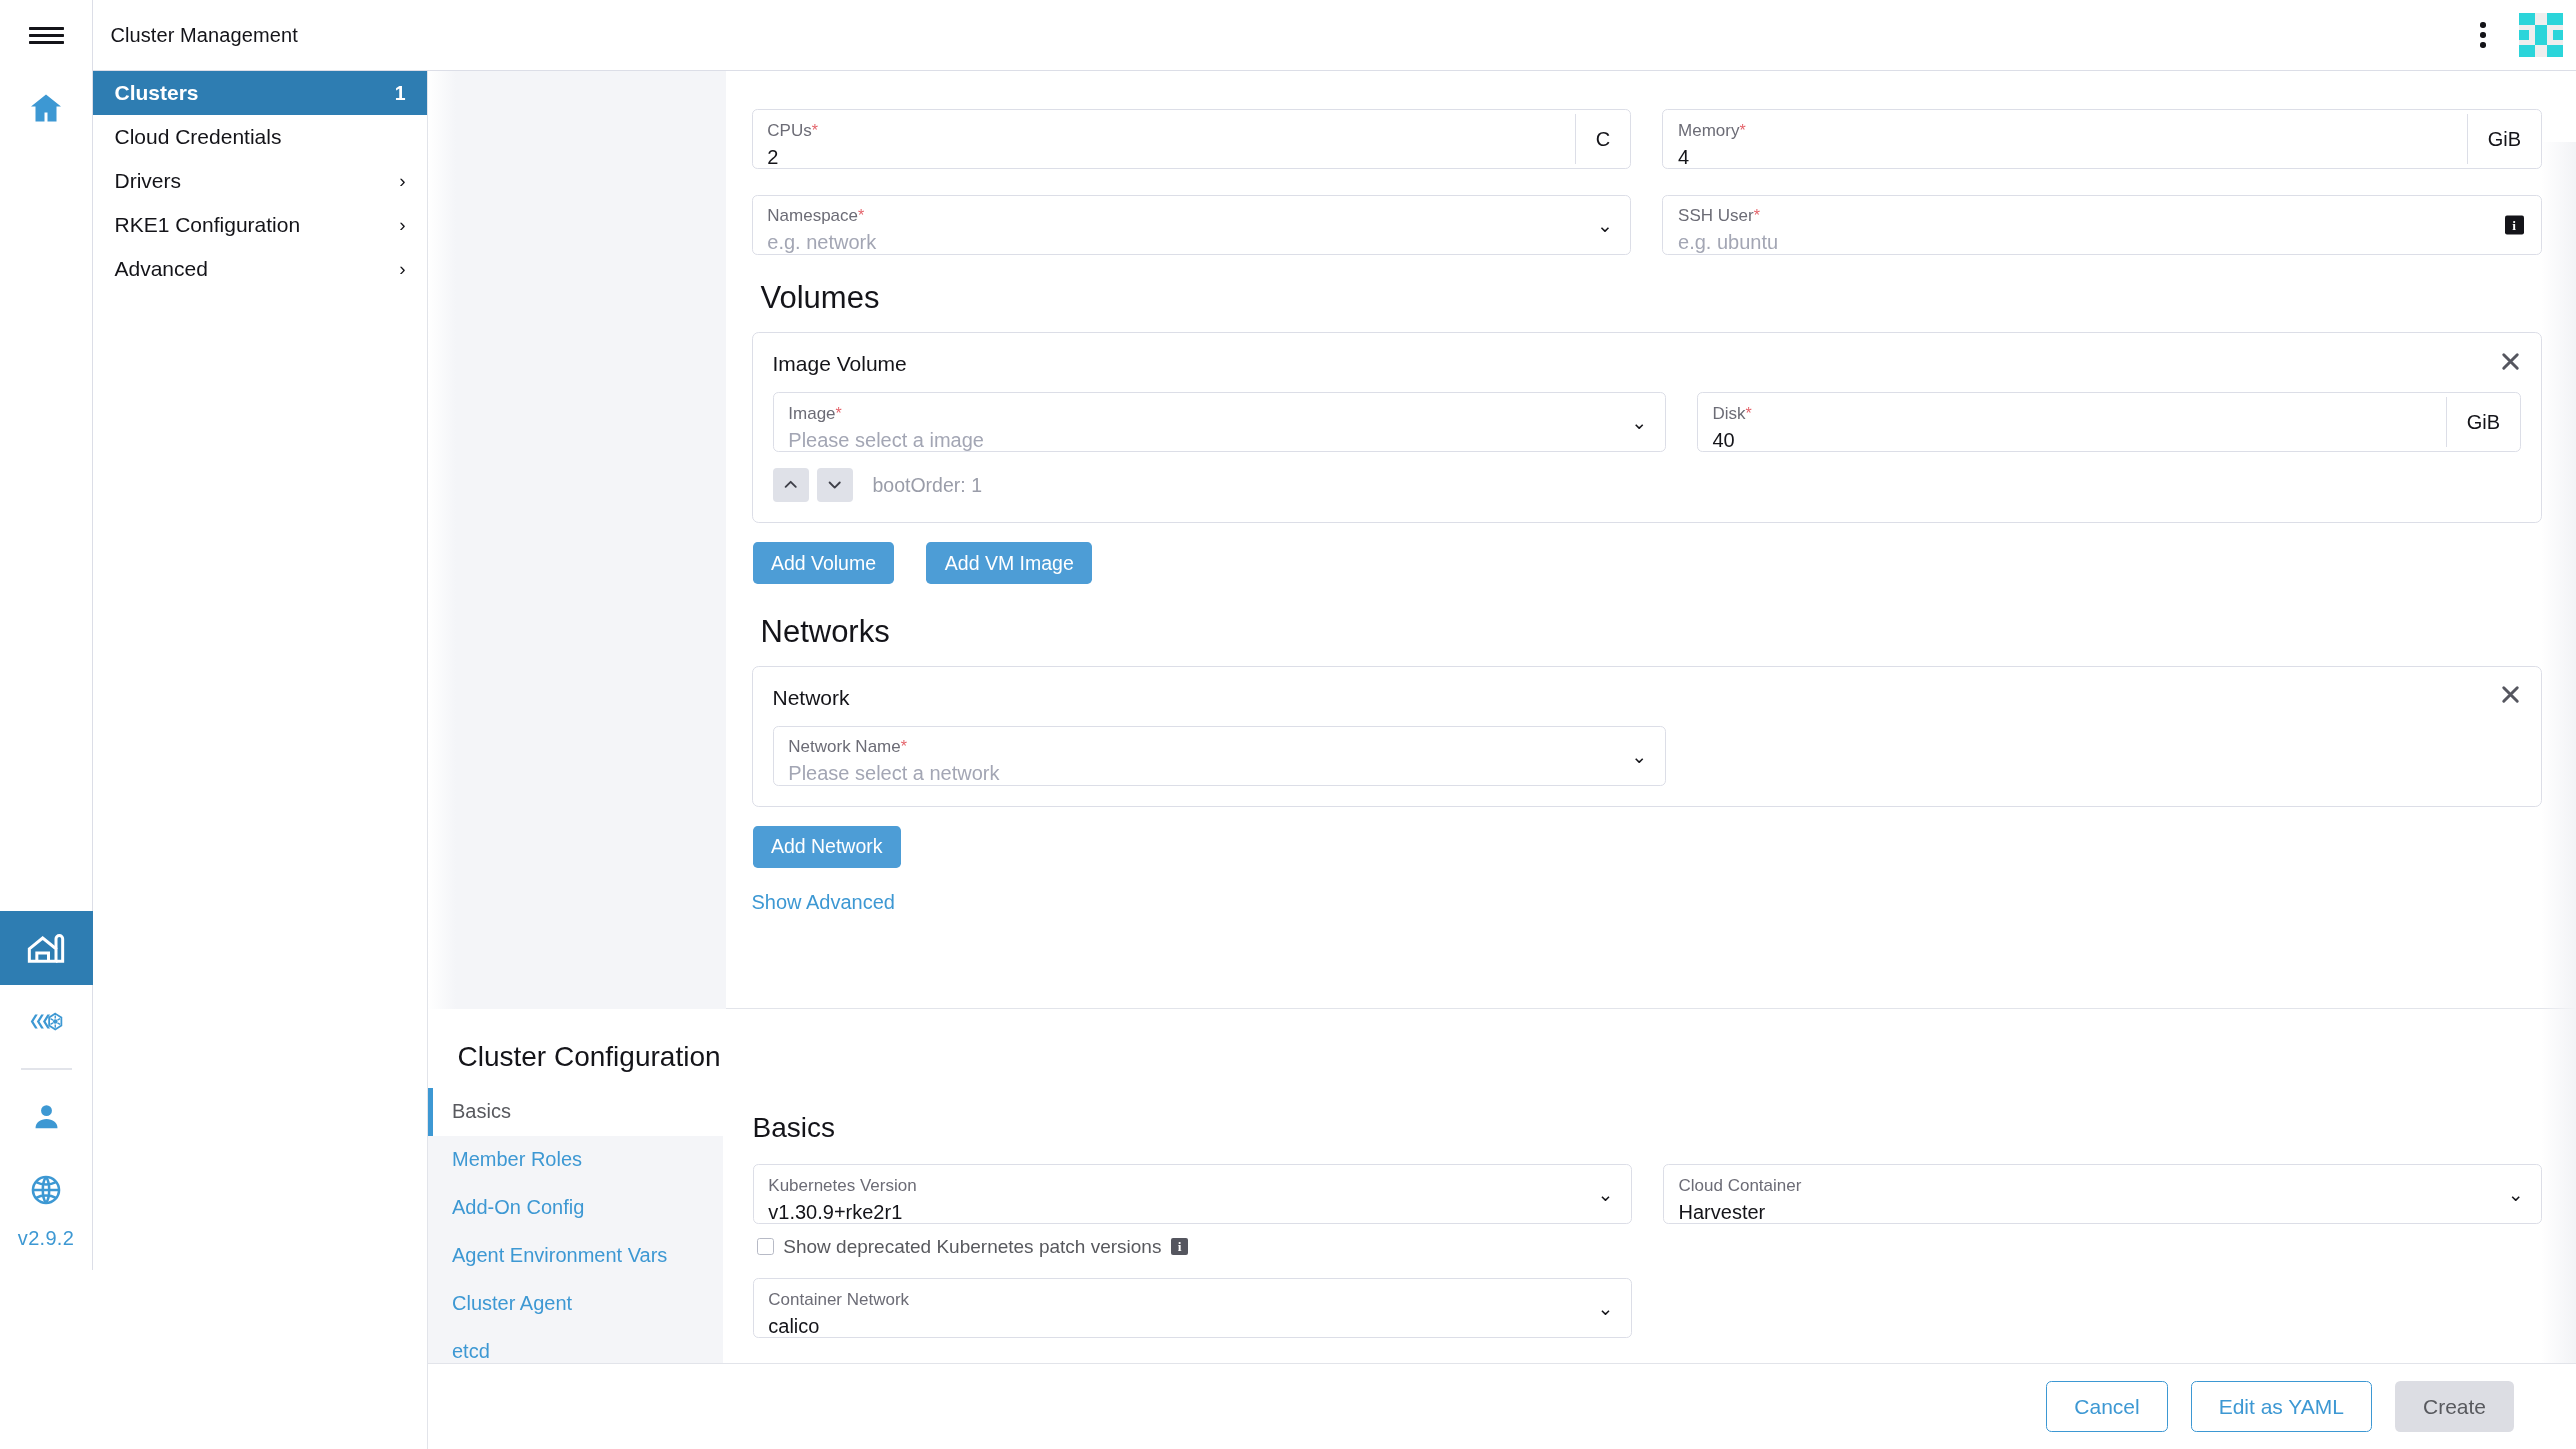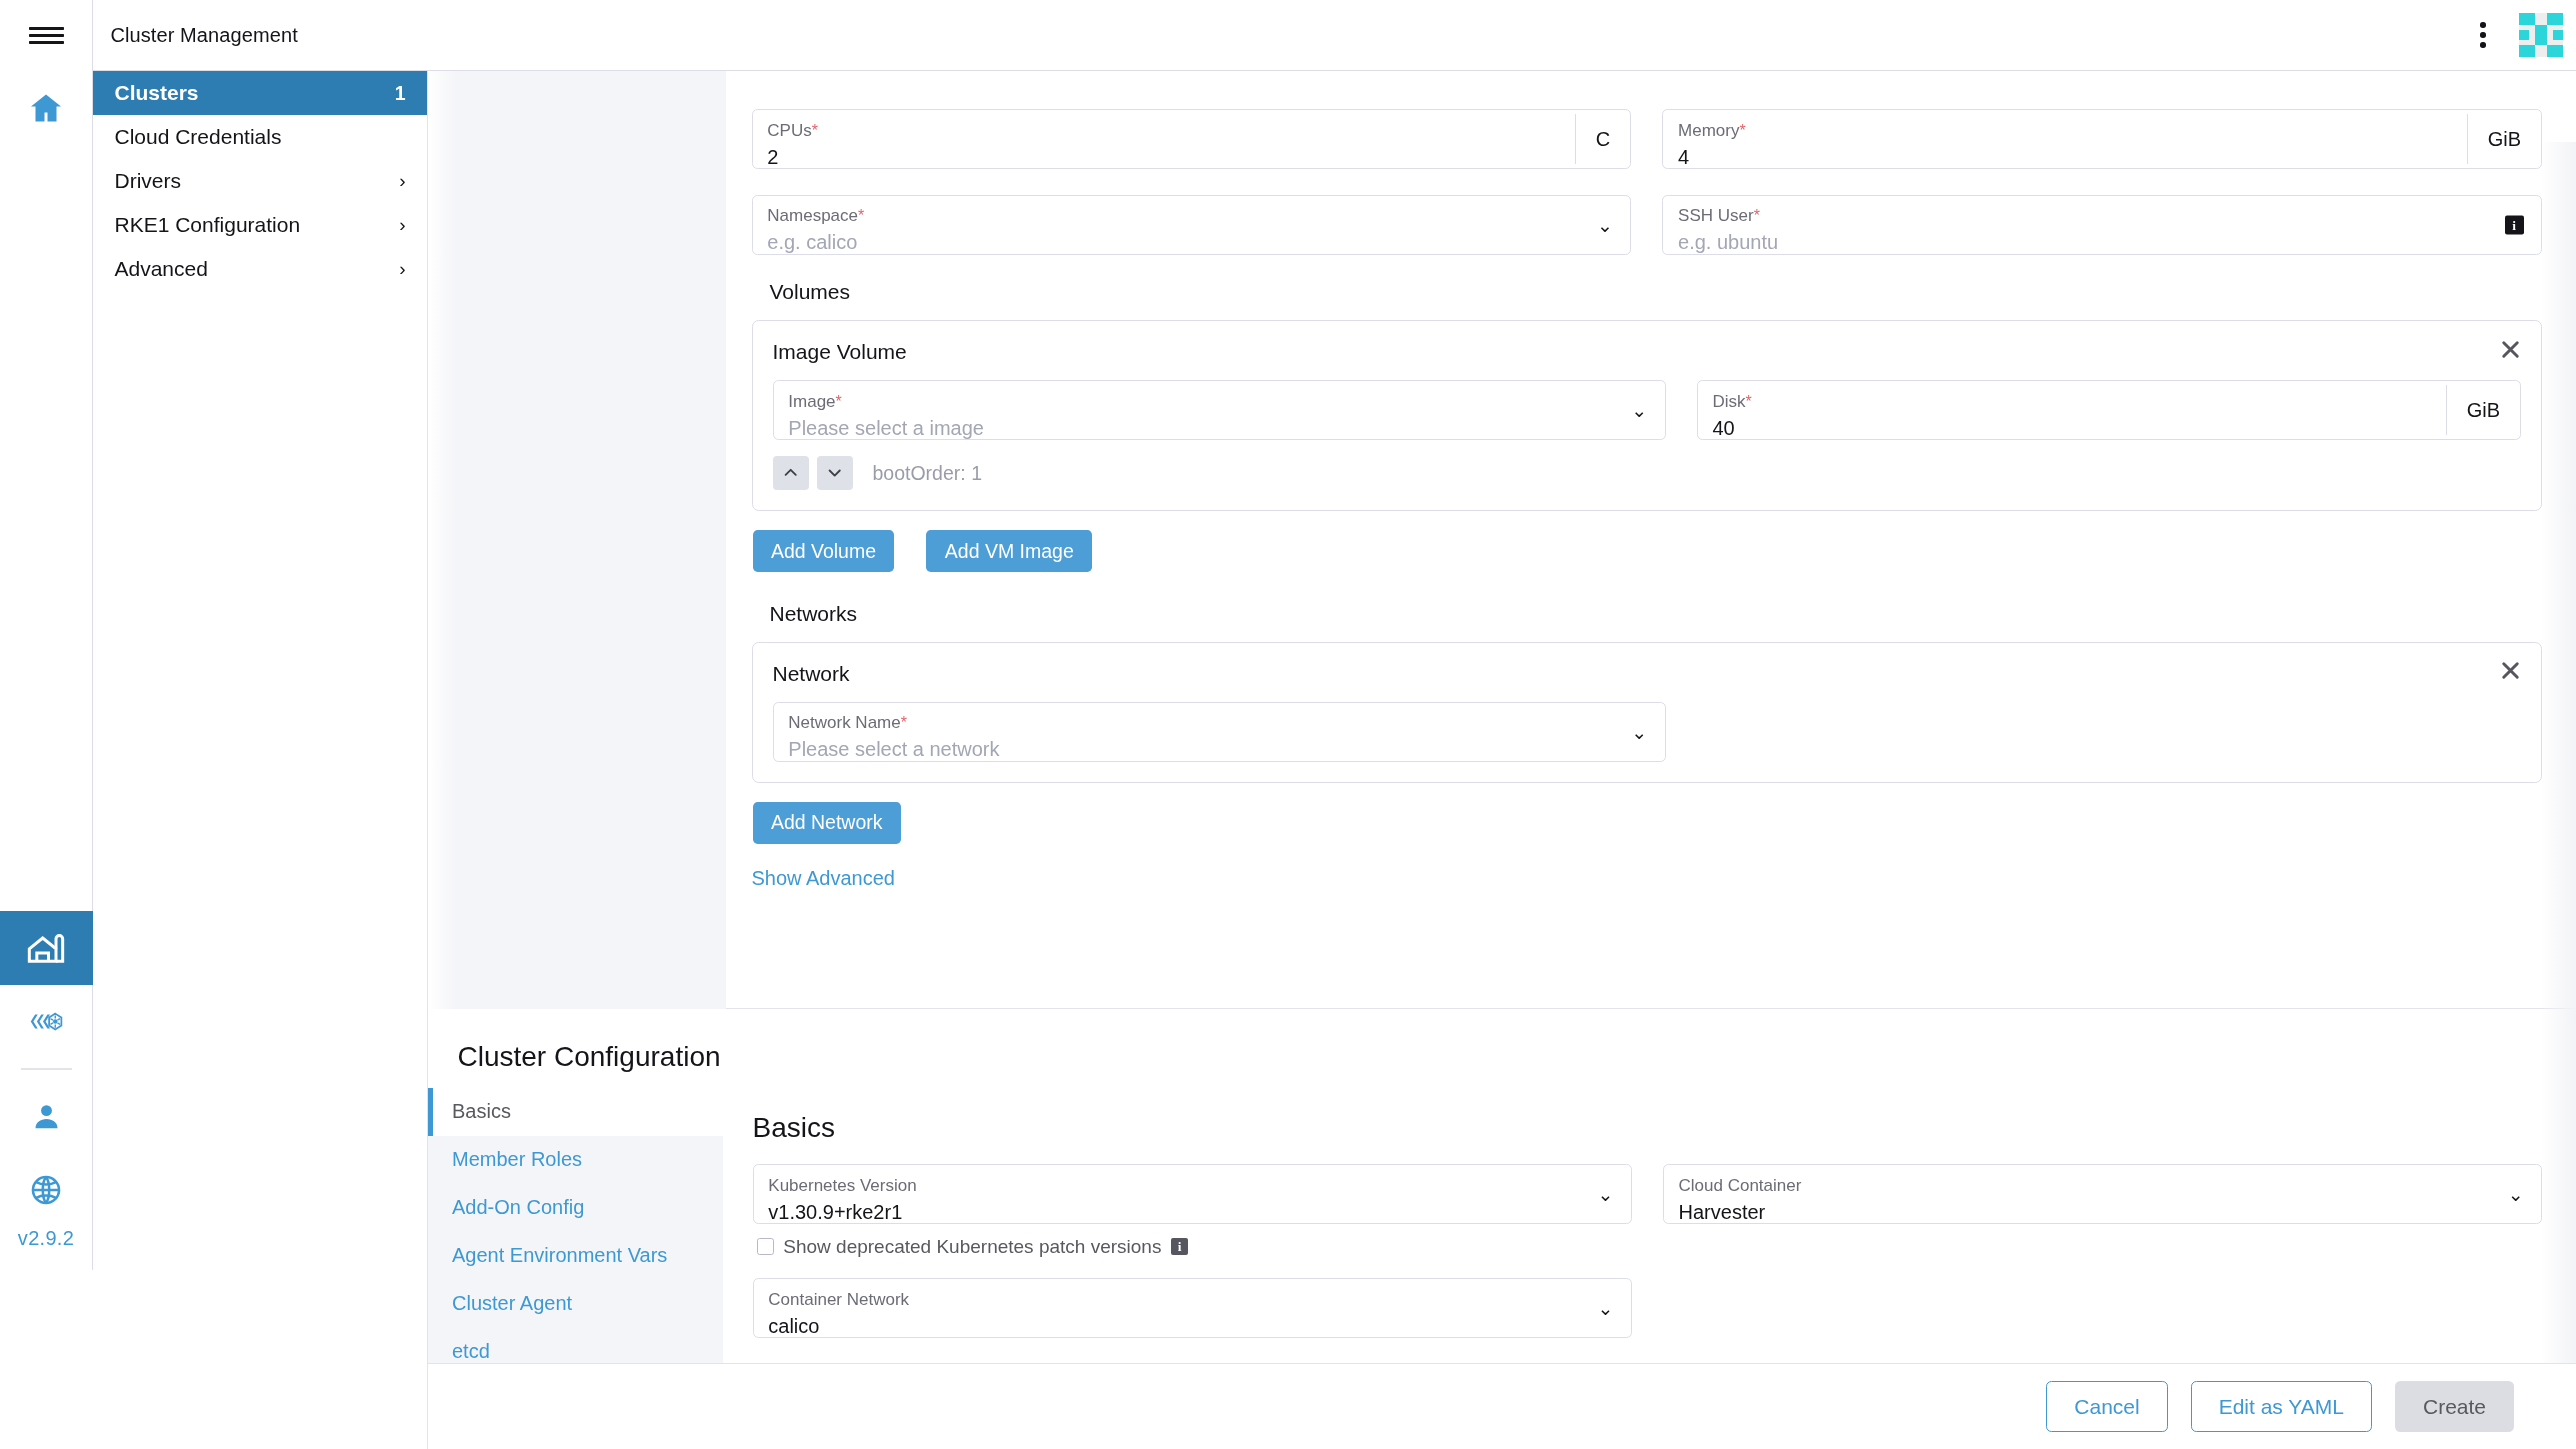--- a/index.html
+++ b/index.html
@@ -122,21 +122,21 @@
     position: absolute; right: 17.4px; top: 50%; transform: translateY(-50%);
     font-size: 19px; color: #141419; line-height: 1;
   }
   .field .info-icon {
     position: absolute; right: 17.4px; top: 50%; transform: translateY(-50%);
     width: 19px; height: 19px; background: #141419; color: #fff;
     font-size: 13.4px; line-height: 19px; text-align: center; border-radius: 2px;
     font-weight: 700; font-family: "Liberation Serif", serif;
   }
 
-  .section-title { font-size: 21px; color: #141419; margin: 4px 0 16px 18px; }
+  .section-title { font-size: 31px; color: #141419; margin: 4px 0 16px 9px; }
 
   .sub-card {
     border: 1.3px solid #dcdee7; border-radius: 6.7px; background: #fff;
     padding: 19px 20px 20px 20px; position: relative; margin-bottom: 19px;
   }
   .sub-card-title { font-size: 21px; color: #141419; margin-bottom: 16px; }
   .card-close {
     position: absolute; right: 17.4px; top: 14.8px; width: 27px; height: 27px;
     cursor: pointer; color: #55565f;
   }
@@ -359,21 +359,21 @@
                   <div class="fvalue">4</div>
                   <div class="suffix">GiB</div>
                 </div>
               </div>
             </div>
 
             <div class="row">
               <div class="col">
                 <div class="field">
                   <div class="flabel"><span>Namespace</span><span class="req">*</span></div>
-                  <div class="fvalue ph">e.g. calico</div>
+                  <div class="fvalue ph">e.g. network</div>
                   <div class="caret">⌄</div>
                 </div>
               </div>
               <div class="col">
                 <div class="field">
                   <div class="flabel"><span>SSH User</span><span class="req">*</span></div>
                   <div class="fvalue ph">e.g. ubuntu</div>
                   <div class="info-icon">i</div>
                 </div>
               </div>

